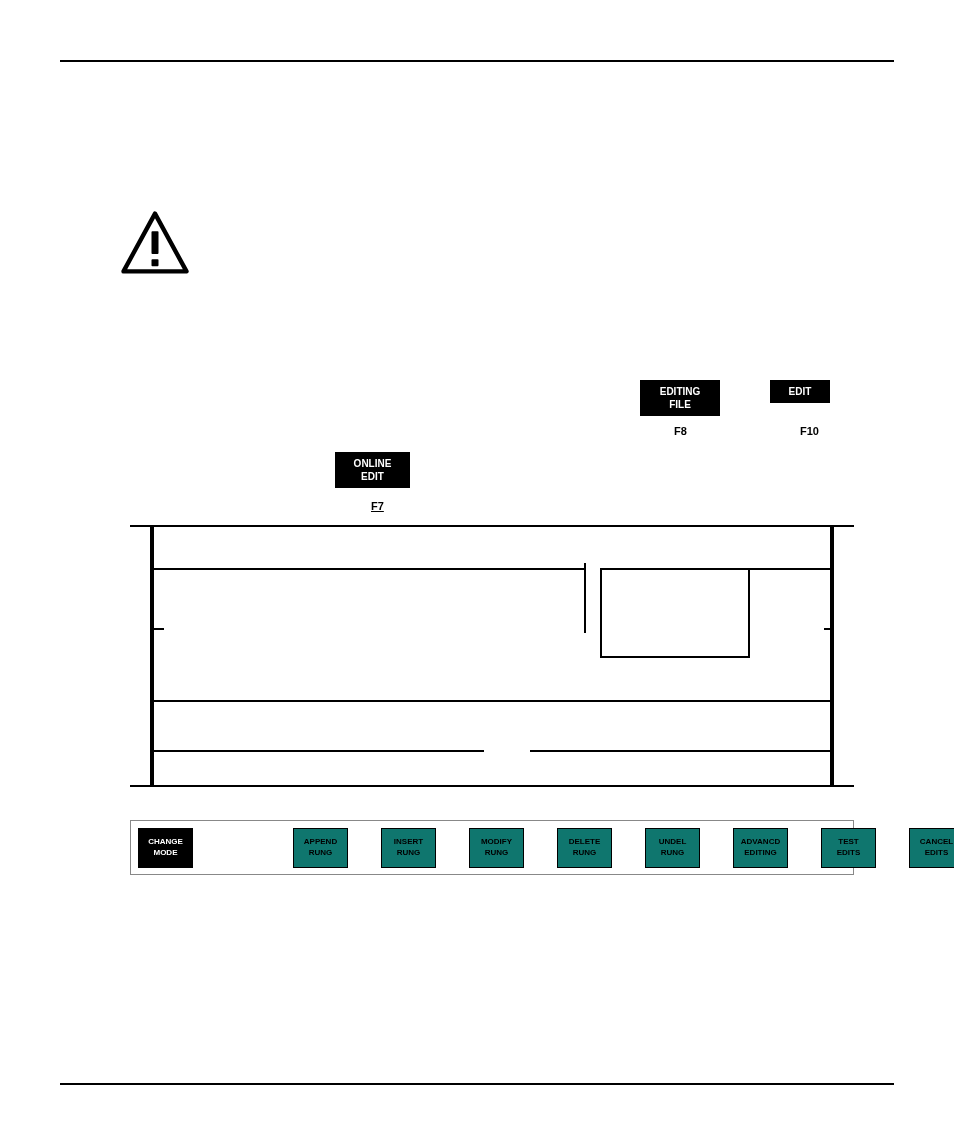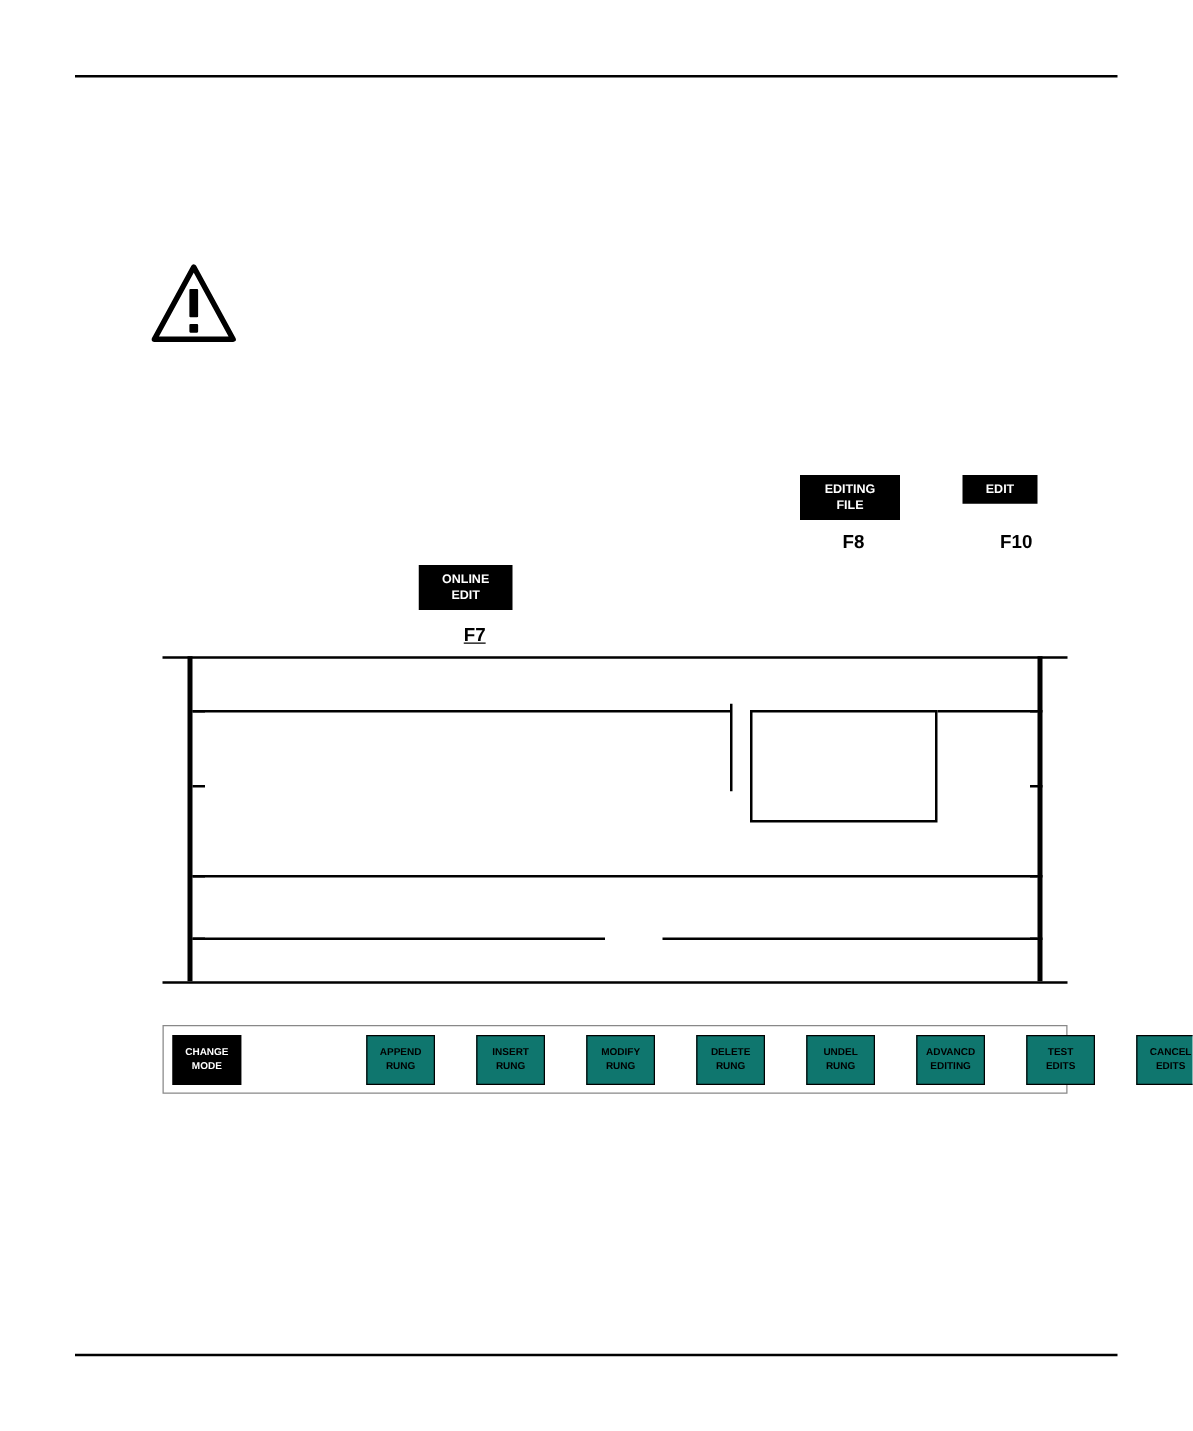--- a/index.html
+++ b/index.html
@@ -51,21 +51,21 @@
       color: #fff;
       font-size: 10px;
       font-weight: bold;
       text-align: center;
       padding: 5px 8px;
       line-height: 1.3;
     }
 
     .btn-label {
       position: absolute;
-      font-size: 15px;
+      font-size: 11px;
       font-weight: bold;
       text-align: center;
       color: #000;
       padding-left: 16px;
     }
 
     
     .monitor-file-btn {
       top: 380px;
       left: 640px;

